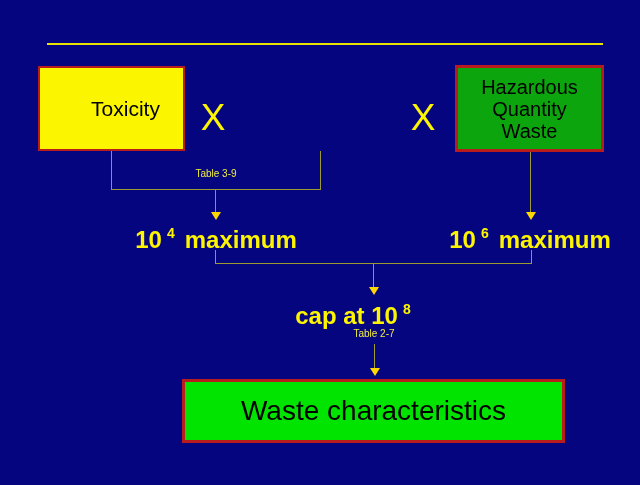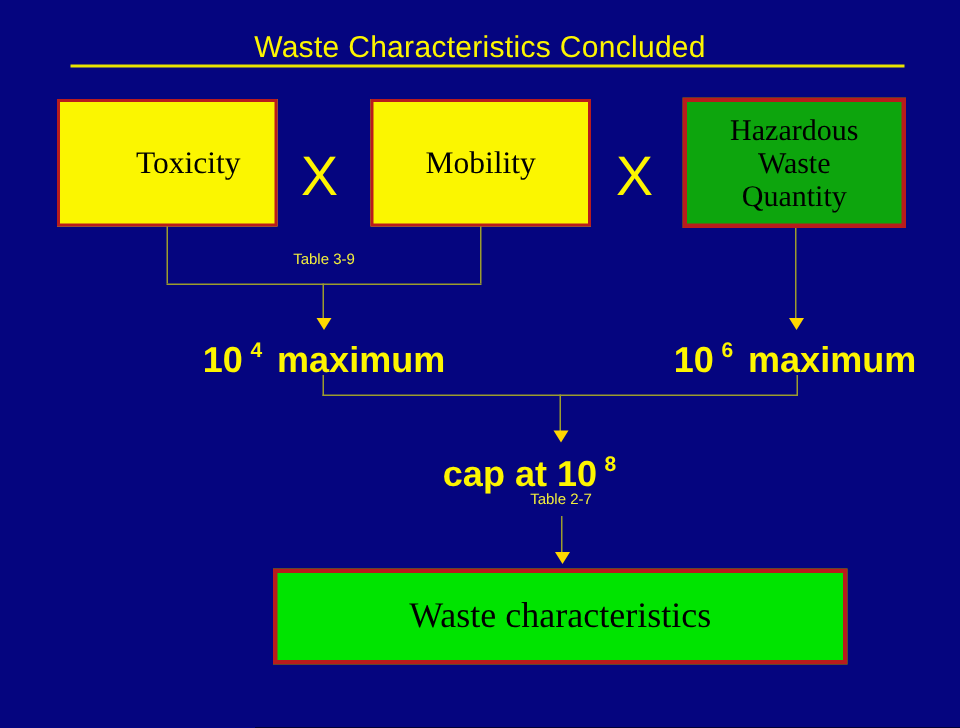--- a/index.html
+++ b/index.html
@@ -21,25 +21,25 @@
     position:absolute;left:0;top:20px;width:640px;text-align:center;
     color:var(--yellow);font-size:20px;line-height:24px;letter-spacing:0.2px;
   }
   .title-rule{
     position:absolute;left:47px;top:43px;width:556px;height:2px;
     background:#e8e400;
   }
   .box{
     position:absolute;box-sizing:border-box;border:2px solid #b91c1c;
     display:flex;align-items:center;justify-content:center;
-    color:#000;text-align:center;font-family:Liberation Serif, serif;
+    color:#000;text-align:center;
   }
   .box.yellow{background:var(--box-yellow);font-size:21px;}
   .box.hazard{background:var(--hazard-green);border-width:3px;font-size:20px;line-height:22px;}
-  .box.result{background:var(--result-green);border-width:3px;font-size:24px;align-items:center;}
+  .box.result{background:var(--result-green);border-width:3px;font-size:28px;align-items:center;}
   .mult{
     position:absolute;width:36px;text-align:center;
     color:var(--yellow);font-size:37px;line-height:38px;
   }
   .vline,.hline{position:absolute;background:var(--connector);}
   .vline{width:1px;}
   .hline{height:1px;}
   .arrowhead{
     position:absolute;width:0;height:0;
     border-left:5px solid transparent;border-right:5px solid transparent;
@@ -57,40 +57,36 @@
     position:absolute;text-align:center;color:#f2ee3d;
     font-size:10px;line-height:17px;
   }
   .haz-line{display:block;}
 </style>
 </head>
 <body>
 
 <div id="slide">
 
-  <div class="title">Waste Characteristics Concluded</div>
   <div class="title-rule"></div>
 
   <div class="box yellow" style="left:38px;top:66px;width:147px;height:85px;padding-left:28px;">
     <span>Toxicity</span>
   </div>
 
   <div class="mult" style="left:195px;top:99px;">X</div>
 
-  <div class="box yellow" style="left:247px;top:66px;width:147px;height:85px;">
-    <span>Mobility</span>
-  </div>
 
   <div class="mult" style="left:405px;top:99px;">X</div>
 
   <div class="box hazard" style="left:455px;top:65px;width:149px;height:87px;">
     <span>
       <span class="haz-line">Hazardous</span>
+      <span class="haz-line">Quantity</span>
       <span class="haz-line">Waste</span>
-      <span class="haz-line">Quantity</span>
     </span>
   </div>
 
   <div class="vline" style="left:111px;top:151px;height:38px;"></div>
   <div class="vline" style="left:320px;top:151px;height:38px;"></div>
   <div class="hline" style="left:111px;top:189px;width:210px;"></div>
   <div class="table-ref" style="left:141px;top:165px;width:150px;">Table 3-9</div>
 
   <div class="vline" style="left:215px;top:189px;height:24px;"></div>
   <div class="arrowhead" style="left:211px;top:212px;"></div>

